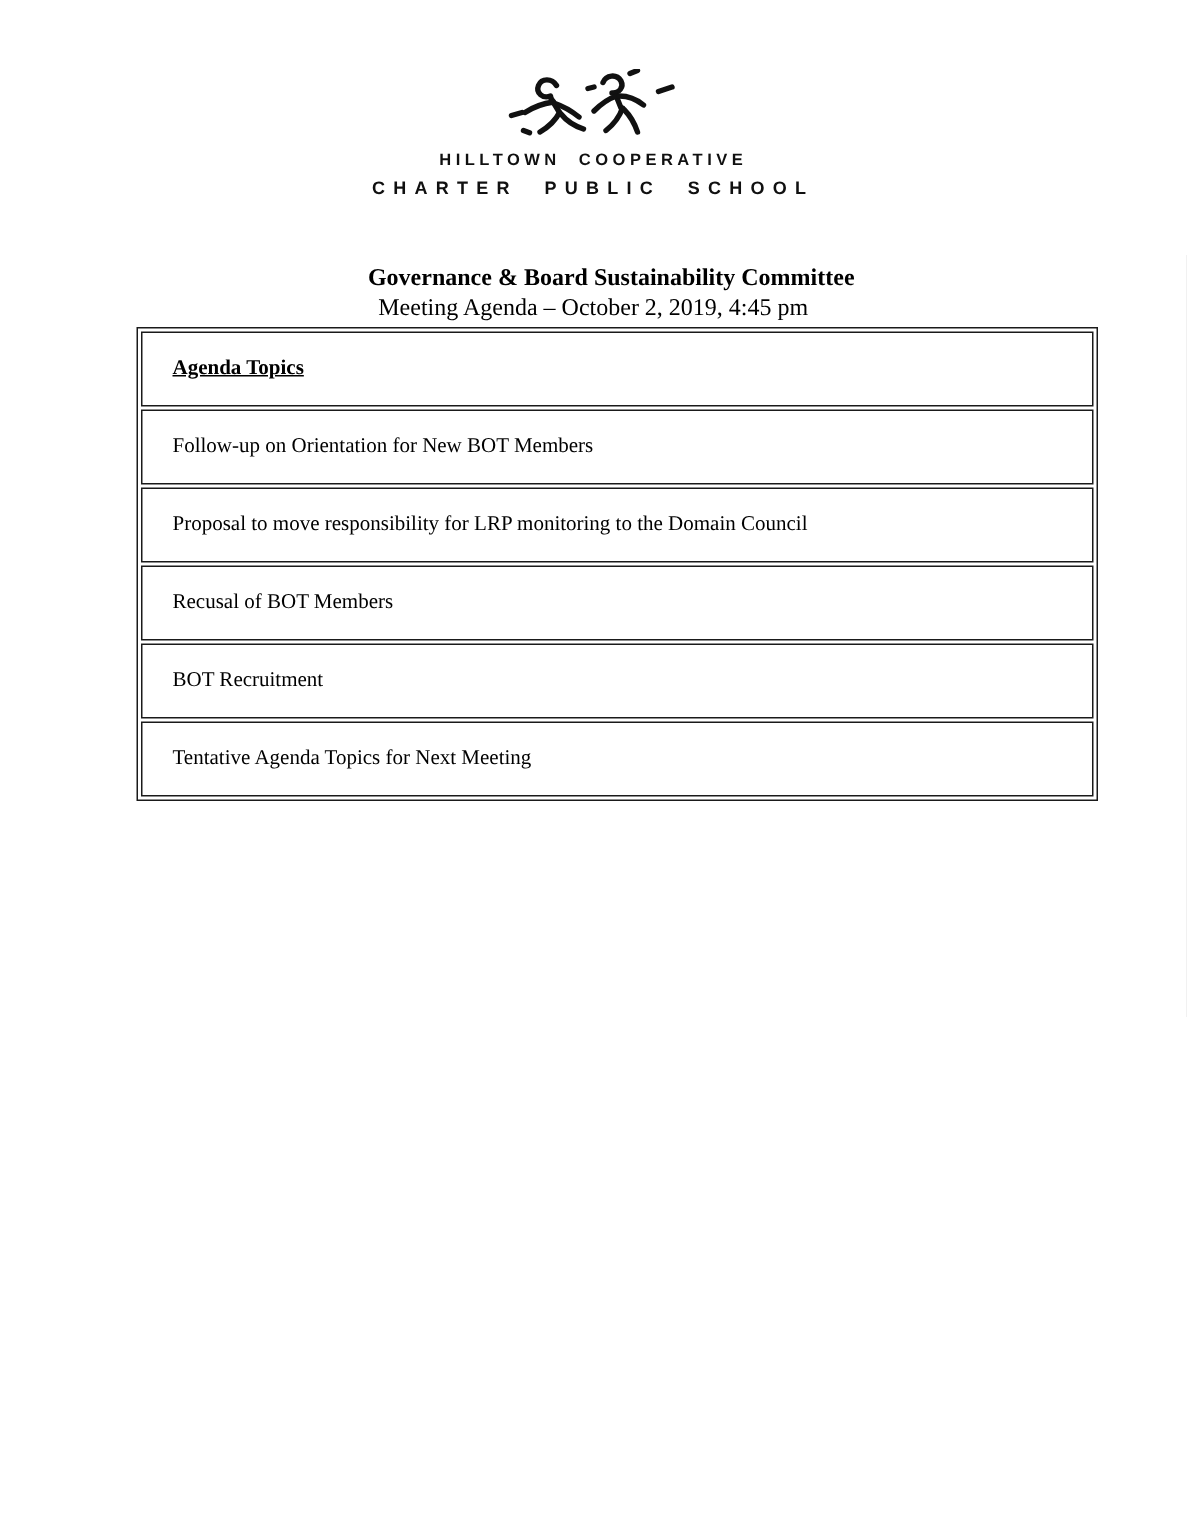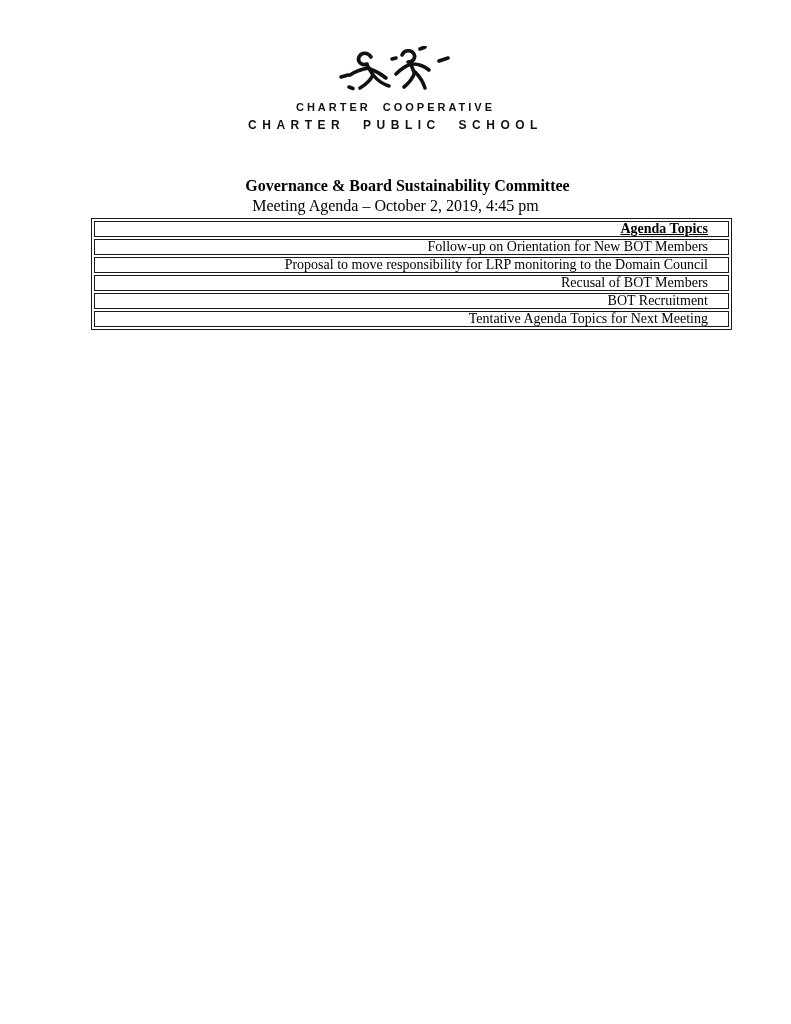--- a/index.html
+++ b/index.html
@@ -70,28 +70,27 @@
     top: 218px;
     left: 91px;
     width: 641px;
     box-sizing: border-box;
     border: 1px solid #1a1a1a;
     padding: 2px;
   }
   .agenda-row {
     box-sizing: border-box;
     border: 1px solid #1a1a1a;
-    height: 16px;
+    height: 50px;
     margin-bottom: 2px;
     display: flex;
     align-items: center;
     padding: 0 20px;
     font-size: 14px;
     background: #ffffff;
-    justify-content: flex-end;
   }
   .agenda-row:last-child {
     margin-bottom: 0;
   }
   .agenda-row.header span {
     font-weight: bold;
     text-decoration: underline;
   }
 </style>
 </head>
@@ -117,21 +116,21 @@
 
       <path d="M66 9 c2 -5 9 -6 12 -1 c2 4 -1 8 -6 8"></path>
       <path d="M74 16 l4 10"></path>
       <path d="M75 18 c-6 2 -11 6 -15 10"></path>
       <path d="M77 18 c6 0 11 2 16 6"></path>
       <path d="M79 26 c-2 6 -6 11 -11 15"></path>
       <path d="M80 27 c4 4 7 9 9 15"></path>
     </g>
   </svg>
 
-  <div class="logo-line logo-line1">CHARTER COOPERATIVE</div>
+  <div class="logo-line logo-line1">HILLTOWN COOPERATIVE</div>
   <div class="logo-line logo-line2">CHARTER PUBLIC SCHOOL</div>
 
   <h1 class="doc-title">Governance &amp; Board Sustainability Committee</h1>
 
   <p class="doc-subtitle">Meeting Agenda – October 2, 2019, 4:45 pm</p>
 
   <div class="agenda-table">
     <div class="agenda-row header">
       <span>Agenda Topics</span>
     </div>

